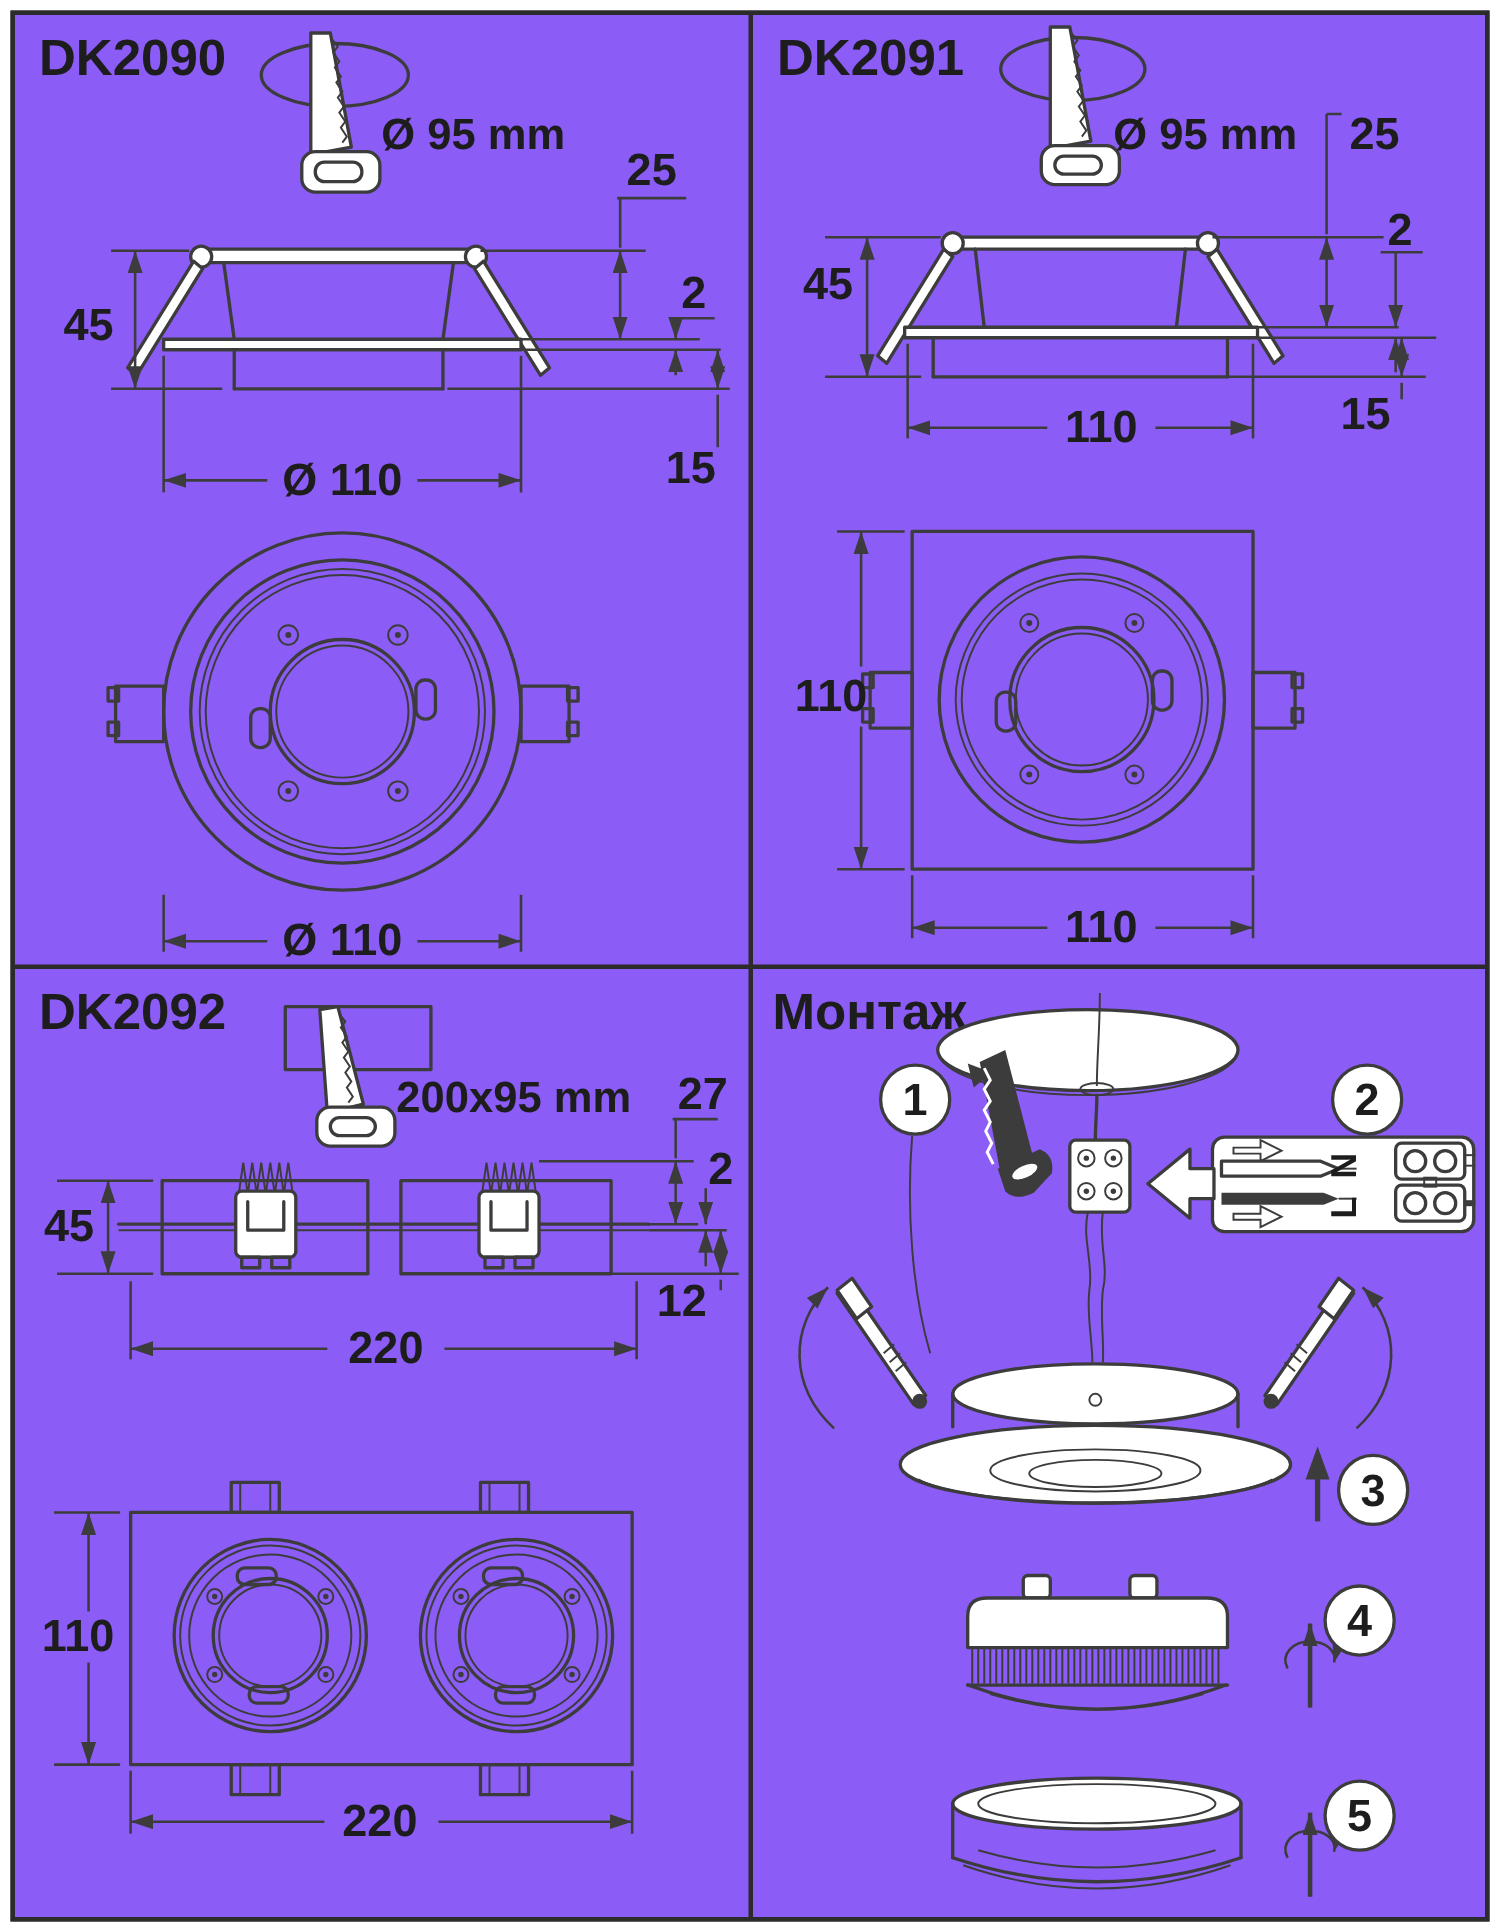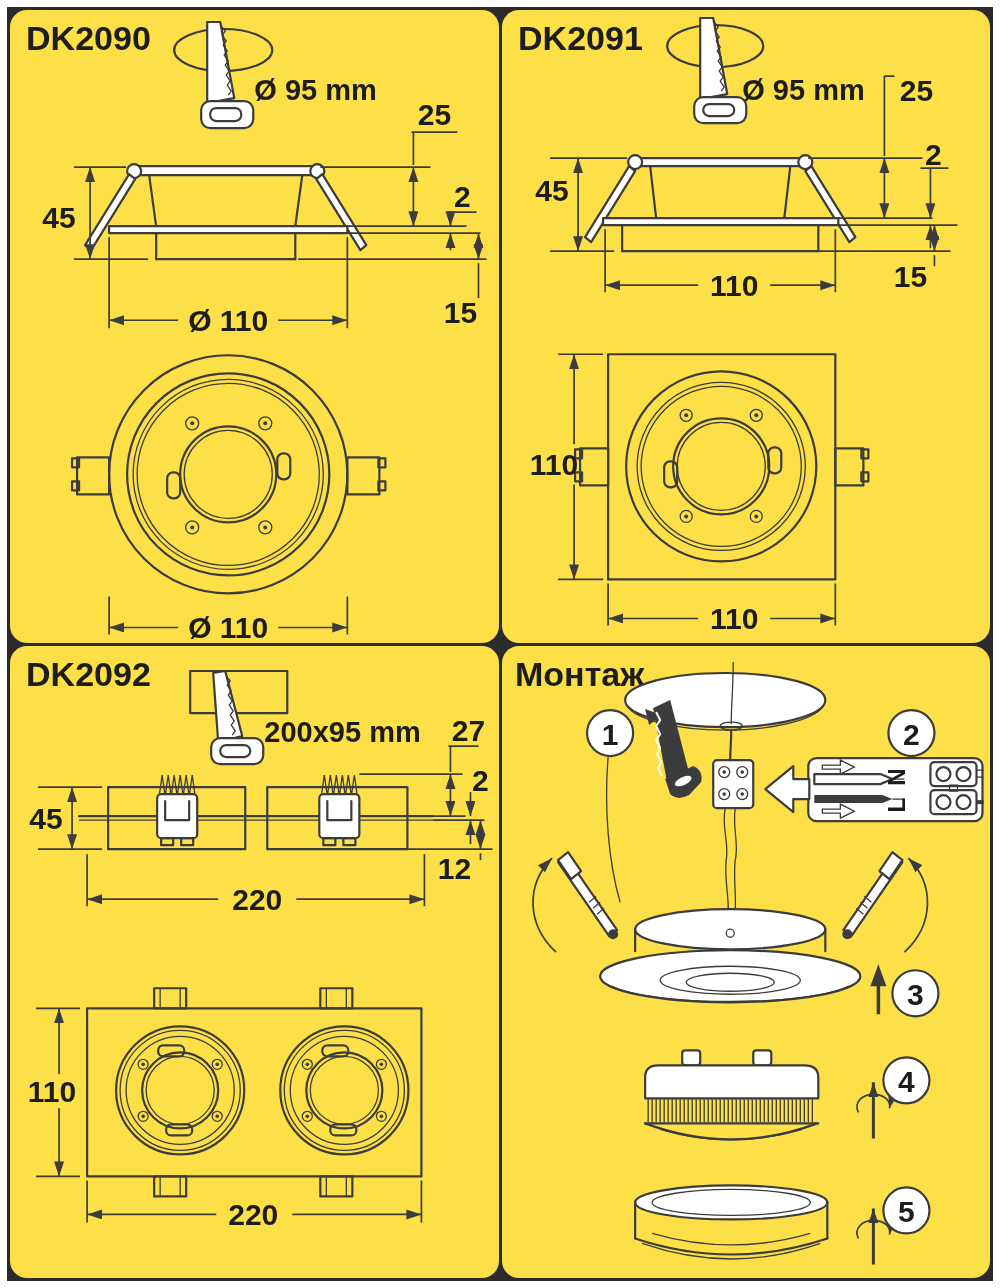--- a/index.html
+++ b/index.html
@@ -1,19 +1,19 @@
 <!DOCTYPE html>
 <html><head>
 <meta charset="utf-8">
 <style>
   html,body{margin:0;padding:0;background:#fff;}
   body{width:1000px;height:1288px;position:relative;font-family:"Liberation Sans",sans-serif;}
   .frame{position:absolute;inset:7px;border:3px solid #2b2b2b;display:grid;
          grid-template-columns:1fr 1fr;grid-template-rows:1fr 1fr;gap:3px;background:#2b2b2b;}
-  .cell{background:#fde047;overflow:hidden;border-radius:17px;}
+  .cell{background:#8b5cf6;overflow:hidden;}
   svg{display:block;width:100%;height:100%;}
   svg text{font-family:"Liberation Sans",sans-serif;font-weight:700;fill:#1d1d1d;}
   .t-title{font-size:34px;}
   .t-cut{font-size:29px;dominant-baseline:central;}
   .t-dim{font-size:30px;text-anchor:middle;dominant-baseline:central;}
   .t-step{font-size:30px;text-anchor:middle;dominant-baseline:central;}
   .t-nl{font-size:24px;text-anchor:middle;dominant-baseline:central;}
   .s{stroke:#3c3c3c;stroke-width:2.2;fill:none;stroke-linecap:round;stroke-linejoin:round;}
   .sw{stroke:#3c3c3c;stroke-width:2.2;fill:#fff;stroke-linejoin:round;}
   .sd{fill:#3c3c3c;stroke:none;}

